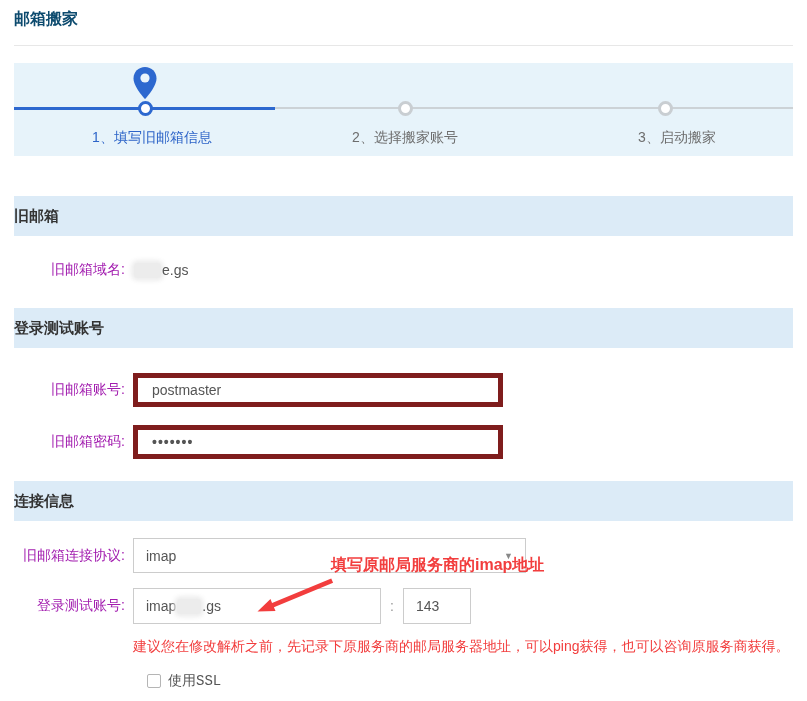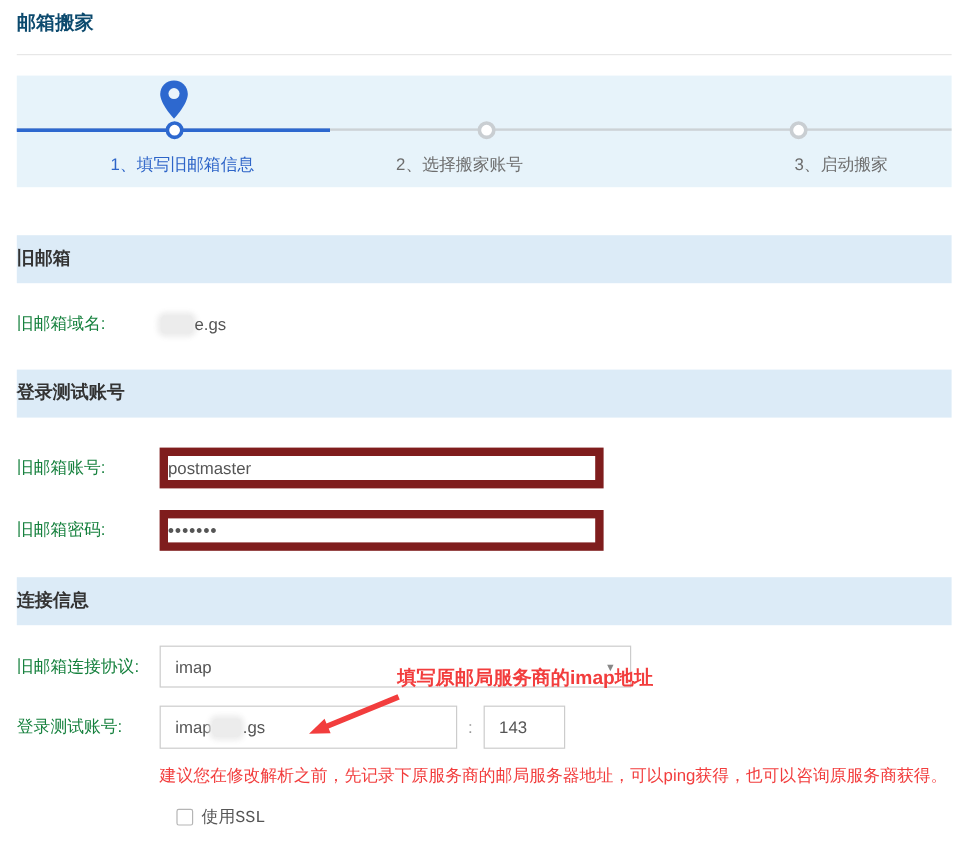--- a/index.html
+++ b/index.html
@@ -53,28 +53,28 @@
   .row{
     display:flex;align-items:center;margin:0 14px;
   }
   .row-domain{margin-top:24px;height:20px;}
   .row-account{margin-top:25px;}
   .row-password{margin-top:18px;}
   .row-protocol{margin-top:17px;}
   .row-server{margin-top:15px;}
   .row-ssl{margin-top:16px;font-family:Liberation Mono, monospace;}
   .field-label{
-    flex:none;width:111px;
-    font-size:14px;color:#15803d;white-space:nowrap;
+    flex:none;width:111px;text-align:right;
+    font-size:14px;color:#a21caf;white-space:nowrap;
   }
   .field-value{margin-left:8px;font-size:14px;color:#555;display:flex;align-items:center;}
   .text-input{
     margin-left:8px;box-sizing:border-box;
-    width:370px;height:34px;padding:0 0;
-    border:7px solid #7f1d1d;background:#fff;
+    width:370px;height:34px;padding:0 14px;
+    border:5px solid #7f1d1d;background:#fff;
     font-family:inherit;font-size:14px;color:#555;outline:none;
   }
   .pwd{letter-spacing:1px;font-weight:bold;}
   .select-box{
     margin-left:8px;box-sizing:border-box;
     width:393px;height:35px;padding:0 12px;
     border:1px solid #ccc;background:#fff;
     display:flex;align-items:center;justify-content:space-between;
     font-size:14px;color:#555;cursor:default;
   }
@@ -129,22 +129,22 @@
     <svg class="pin" width="26" height="38" viewBox="0 0 26 38">
       <path d="M13 1 C6.4 1 1.5 6 1.5 12.4 C1.5 21 13 33 13 33 S24.5 21 24.5 12.4 C24.5 6 19.6 1 13 1 Z" fill="#2d68cf"></path>
       <circle cx="13" cy="12" r="4.6" fill="#eaf4fb"></circle>
     </svg>
 
     <div class="step-dot active" style="left:124px"></div>
     <div class="step-dot" style="left:384px"></div>
     <div class="step-dot" style="left:644px"></div>
 
     <div class="step-label active" style="left:138px">1、填写旧邮箱信息</div>
-    <div class="step-label" style="left:369px">2、选择搬家账号</div>
-    <div class="step-label" style="left:687px">3、启动搬家</div>
+    <div class="step-label" style="left:391px">2、选择搬家账号</div>
+    <div class="step-label" style="left:663px">3、启动搬家</div>
   </div>
 
   <div class="section-header mt40">旧邮箱</div>
 
   <div class="row row-domain">
     <span class="field-label">旧邮箱域名:</span>
     <span class="field-value">
       <span class="blur-patch"></span>
       <span>e.gs</span>
     </span>

